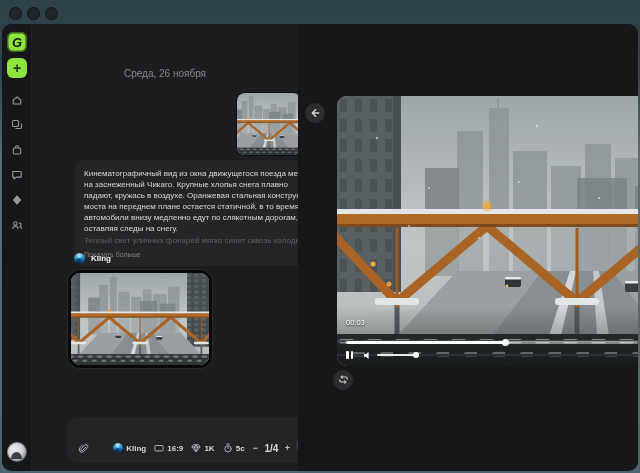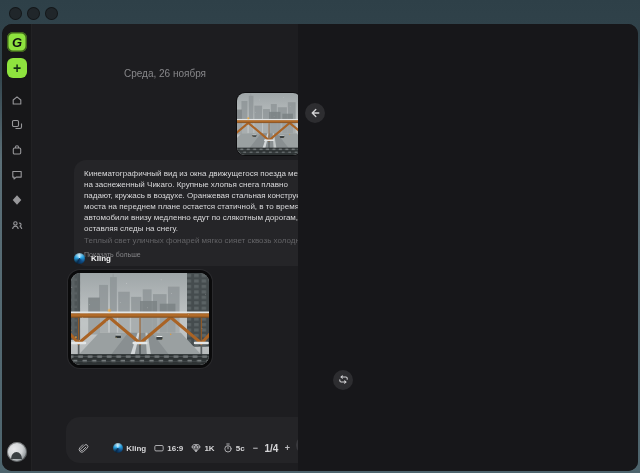--- a/index.html
+++ b/index.html
@@ -368,20 +368,47 @@
       </div>
     </div>
 
     <div class="right-panel">
       <div class="back-btn">
         <span><svg viewBox="0 0 10 10" fill="none" stroke="currentColor" stroke-width="1.3" stroke-linecap="round" stroke-linejoin="round">
               <path d="M5.8 1.5 2.2 5l3.6 3.5M2.2 5h6.6"></path>
             </svg></span>
       </div>
 
+      <div class="player">
+        <svg class="scene-fill" viewBox="0 0 480 270" preserveAspectRatio="xMinYMid slice">
+            <use href="#scene"></use>
+          </svg>
+        <div class="shade"></div>
+        <div class="ptime">00:03</div>
+        <div class="pbar">
+          <span class="fill"></span>
+          <span class="knob"></span>
+        </div>
+        <div class="pctrl">
+          <span class="pause">
+              <span style="display:flex;gap:2px">
+                <i></i>
+                <i></i>
+              </span>
+            </span>
+          <span class="spk">
+            <span><svg viewBox="0 0 9 9" fill="currentColor">
+                  <path d="M1 3.2h1.8L5.6 1v7L2.8 5.8H1z"></path>
+                </svg></span>
+          </span>
+          <span class="vol">
+              <span class="knob"></span>
+            </span>
+        </div>
+      </div>
 
       <div class="rerun">
         <span><svg viewBox="0 0 11 11" fill="none" stroke="currentColor" stroke-width="1.1" stroke-linecap="round" stroke-linejoin="round">
               <path d="M3.2 3h4.6a1.4 1.4 0 0 1 1.4 1.4v.8M7.8 8H3.2a1.4 1.4 0 0 1-1.4-1.4v-.8"></path>
               <path d="M4.4 1.8 3.2 3l1.2 1.2M6.6 9.2 7.8 8 6.6 6.8"></path>
             </svg></span>
       </div>
     </div>
 
   </div>

